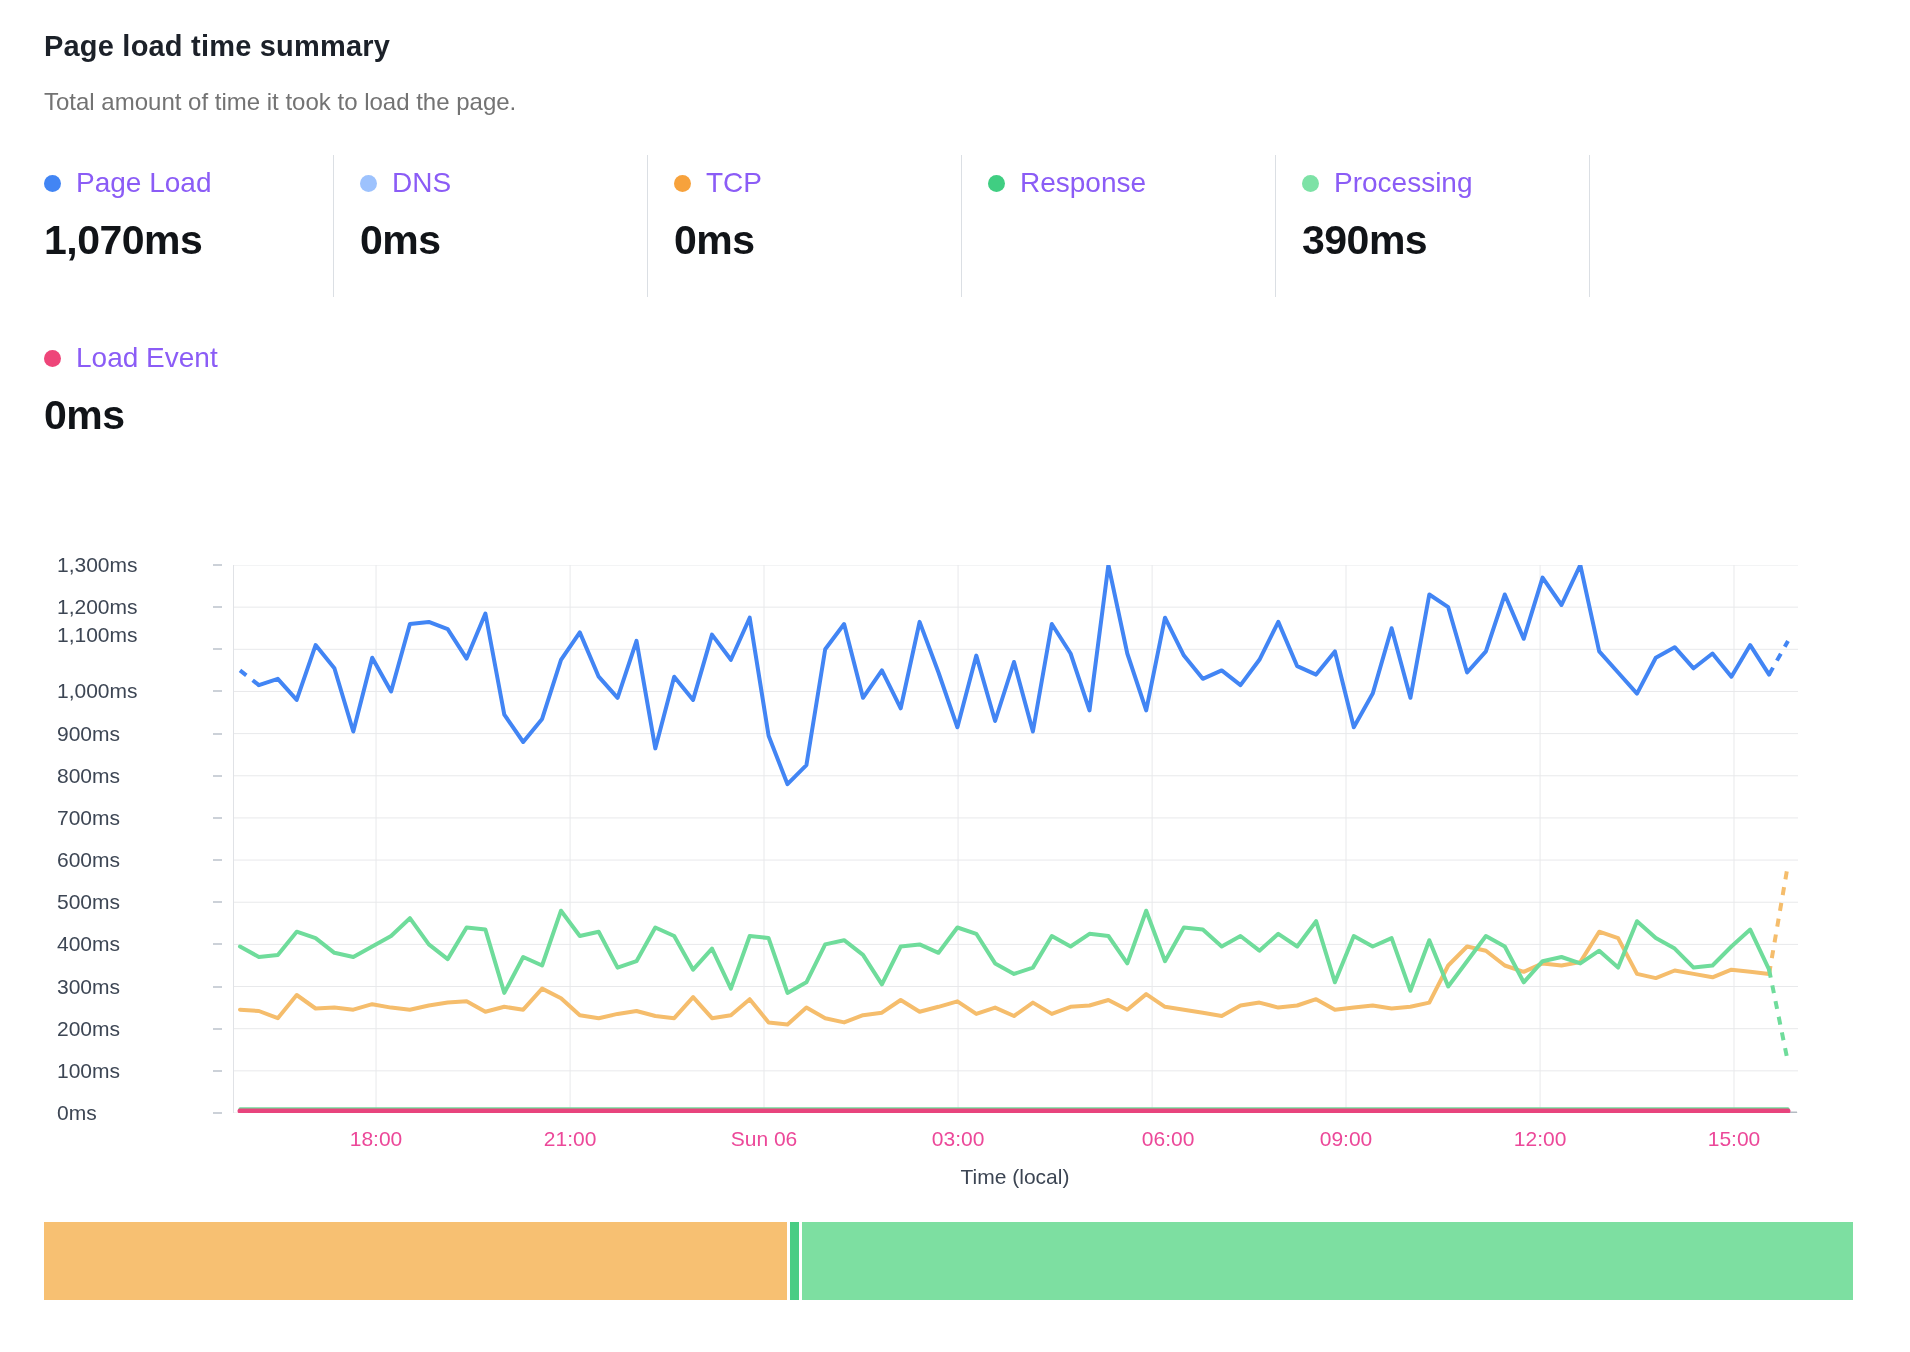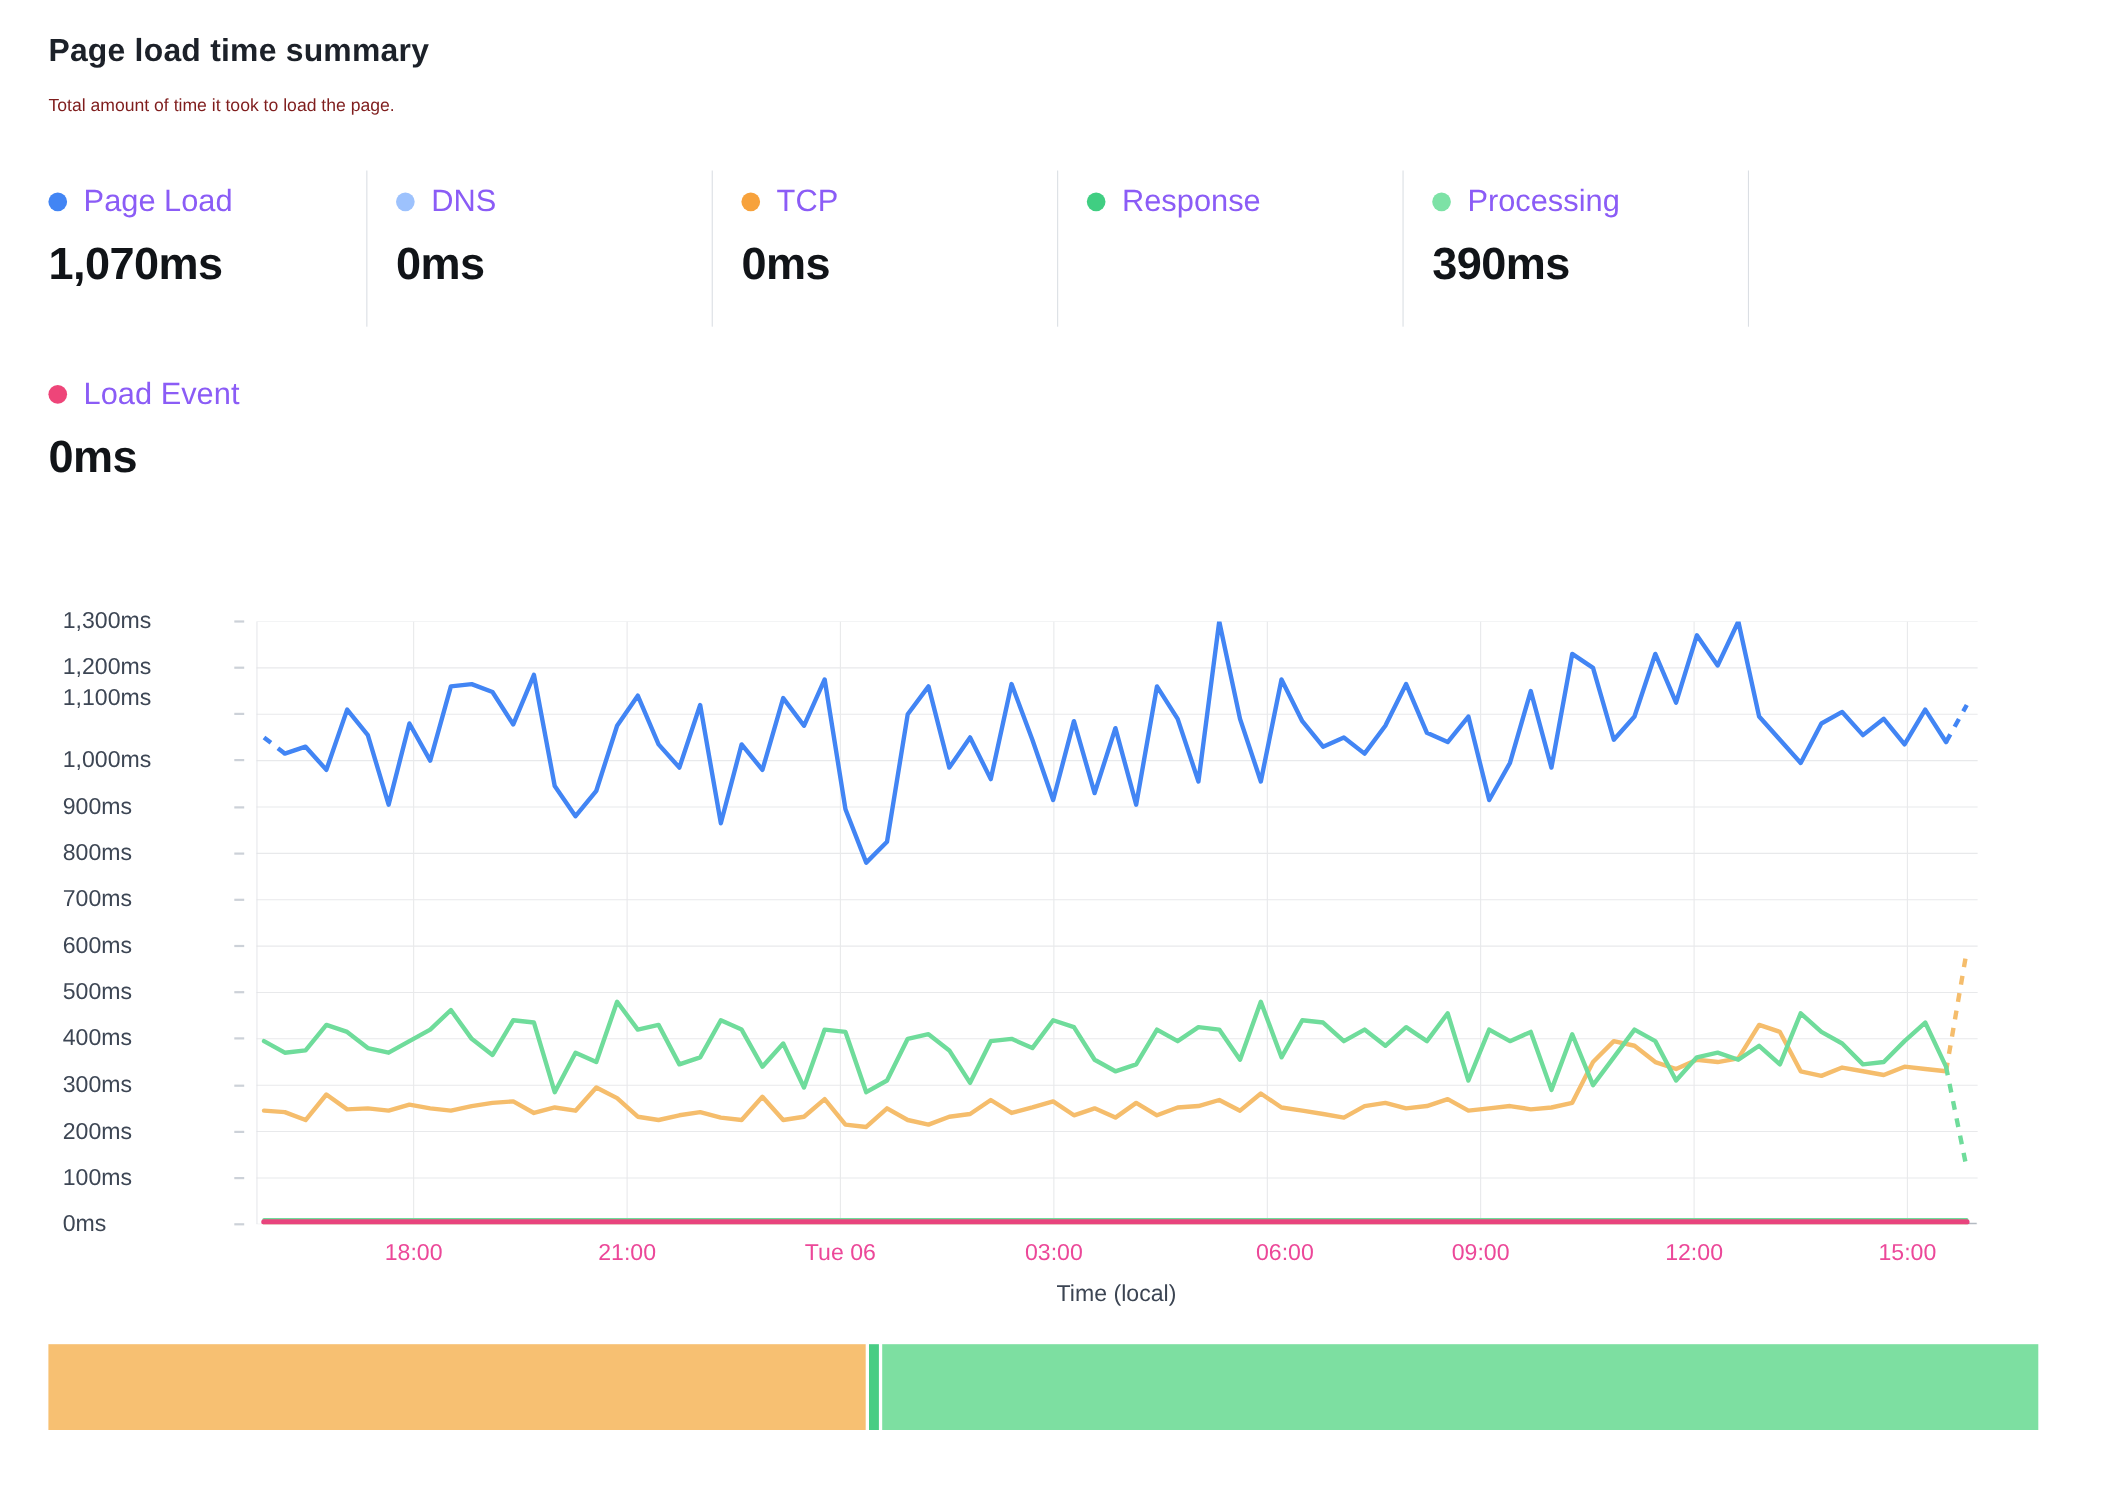--- a/index.html
+++ b/index.html
@@ -2,21 +2,21 @@
 <html><head>
 <meta charset="utf-8">
 <style>
   * { margin:0; padding:0; box-sizing:border-box; }
   html,body { background:#ffffff; }
   body { width:1910px; height:1352px; position:relative; overflow:hidden;
          font-family:"Liberation Sans", sans-serif; color:#16181d; }
   .page { position:absolute; inset:0; }
 
   .title { position:absolute; left:44px; top:30px; font-size:29px; font-weight:700; color:#1c2129; letter-spacing:.2px; }
-  .subtitle { position:absolute; left:44px; top:88px; font-size:16px; font-weight:400; color:#7f1d1d; }
+  .subtitle { position:absolute; left:44px; top:88px; font-size:24px; font-weight:400; color:#737373; }
 
   .stats-row { position:absolute; left:44px; top:155px; width:1849px; display:flex; }
   .stats-row2 { position:absolute; left:44px; top:330px; width:400px; display:flex; }
   .stat-col { height:142px; padding:12px 0 0 26px; border-right:1px solid #dbdfe4; }
   .stat-col.first { padding-left:0; }
   .stats-row .stat-col { width:314px; }
   .stats-row .stat-col.first { width:290px; }
   .stats-row2 .stat-col { border-right:none; padding-left:0; }
   .stat-head { display:flex; align-items:center; gap:15px; }
   .dot { width:17px; height:17px; border-radius:50%; flex:0 0 auto; }
@@ -159,21 +159,21 @@
         <polyline points="7.0,545.9 1555.0,545.9" fill="none" stroke="#E8447D" stroke-width="5" stroke-linejoin="round" stroke-linecap="round"></polyline>
         <polyline points="25.9,120.1 44.8,113.8 63.7,134.9 82.6,80.1 101.4,103.3 120.3,166.5 139.2,92.7 158.1,126.5 176.9,59.0 195.8,56.9 214.7,64.1 233.6,93.6 252.4,48.5 271.3,149.6 290.2,177.0 309.1,153.9 328.0,94.8 346.8,67.4 365.7,111.7 384.6,132.8 403.5,75.9 422.3,183.4 441.2,111.7 460.1,134.9 479.0,69.6 497.9,94.8 516.7,52.7 535.6,170.7 554.5,219.2 573.4,200.2 592.2,84.3 611.1,59.0 630.0,132.8 648.9,105.4 667.7,143.3 686.6,56.9 705.5,107.5 724.4,162.3 743.3,90.6 762.1,156.0 781.0,97.0 799.9,166.5 818.8,59.0 837.6,88.5 856.5,145.4 875.4,0.0 894.3,88.5 913.2,145.4 932.0,52.7 950.9,90.6 969.8,113.8 988.7,105.4 1007.5,120.1 1026.4,94.8 1045.3,56.9 1064.2,101.2 1083.1,109.6 1101.9,86.4 1120.8,162.3 1139.7,128.6 1158.6,63.2 1177.4,132.8 1196.3,29.5 1215.2,42.2 1234.1,107.5 1252.9,86.4 1271.8,29.5 1290.7,73.8 1309.6,12.6 1328.5,40.0 1347.3,0.0 1366.2,86.4 1385.1,107.5 1404.0,128.6 1422.8,92.7 1441.7,82.2 1460.6,103.3 1479.5,88.5 1498.4,111.7 1517.2,80.1 1536.1,109.6" fill="none" stroke="#4285F4" stroke-width="4" stroke-linejoin="round" stroke-linecap="round"></polyline>
         <polyline points="7.0,105.4 25.9,120.1" fill="none" stroke="#4285F4" stroke-width="4" stroke-linejoin="round" stroke-linecap="butt" stroke-dasharray="8 8"></polyline>
         <polyline points="1536.1,109.6 1555.0,75.9" fill="none" stroke="#4285F4" stroke-width="4" stroke-linejoin="round" stroke-linecap="butt" stroke-dasharray="8 8"></polyline>
       </svg>
   </div>
 
   <div id="xlabels">
       <div class="xlabel" style="left: 376.041px;">18:00</div>
       <div class="xlabel" style="left: 570.101px;">21:00</div>
-      <div class="xlabel" style="left: 764.005px;">Tue 06</div>
+      <div class="xlabel" style="left: 764.005px;">Sun 06</div>
       <div class="xlabel" style="left: 958.064px;">03:00</div>
       <div class="xlabel" style="left: 1152.12px; margin-left: 16px;">06:00</div>
       <div class="xlabel" style="left: 1346.03px;">09:00</div>
       <div class="xlabel" style="left: 1540.09px;">12:00</div>
       <div class="xlabel" style="left: 1733.99px;">15:00</div>
     </div>
   <div class="xaxis-title" id="xaxis-title" style="left:1015px;">Time (local)</div>
 
   <div class="status-bar" id="status-bar">
       <div class="status-seg" style="background: rgb(247, 192, 114); width: 41%;"></div>

